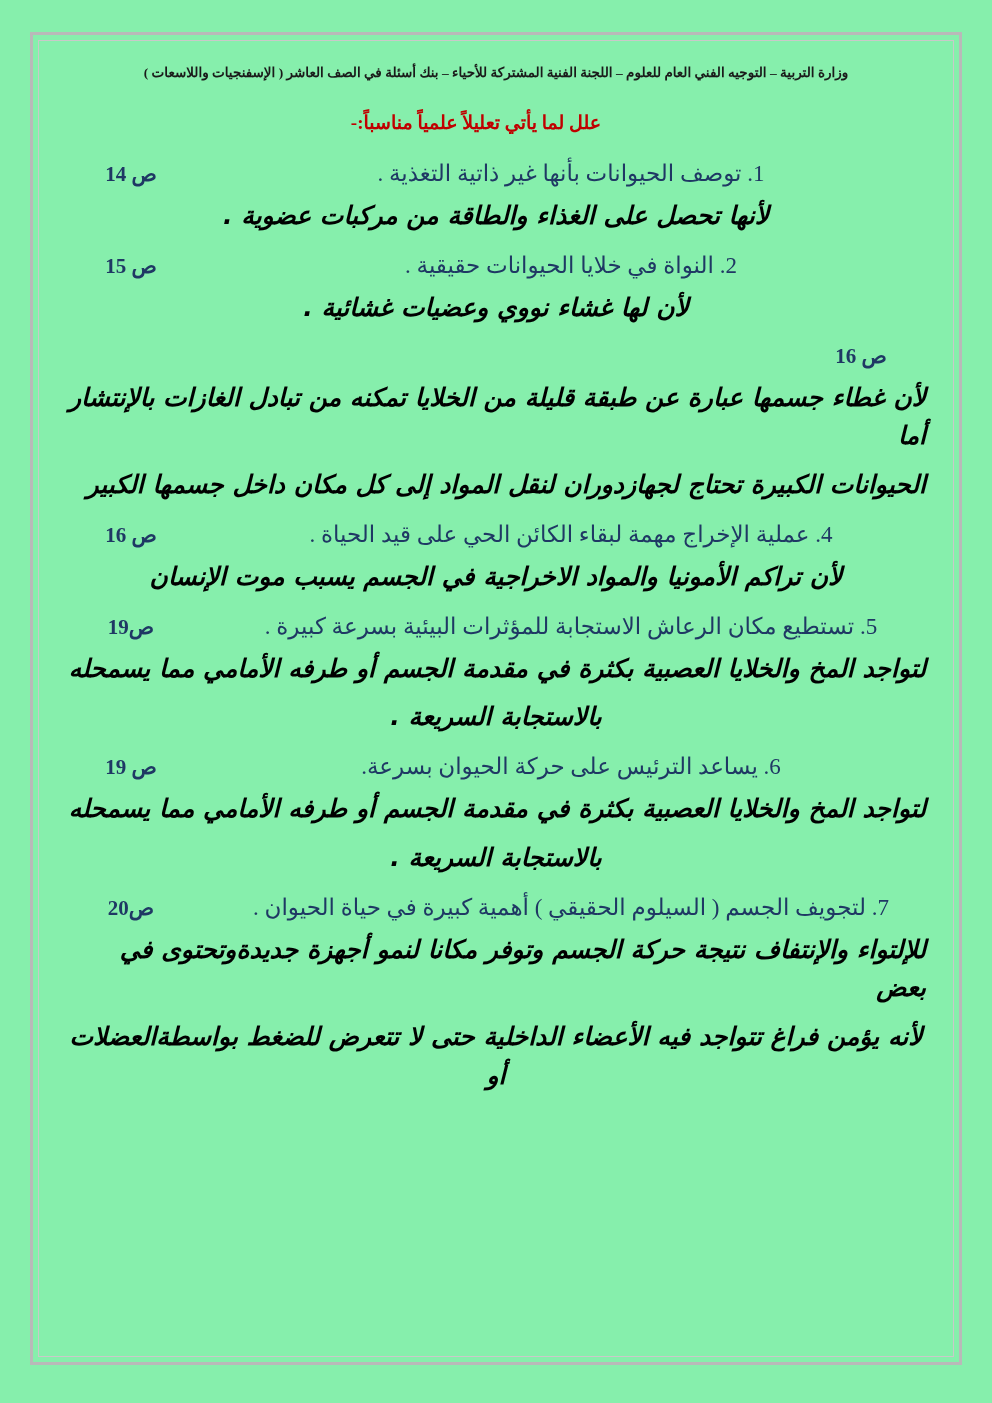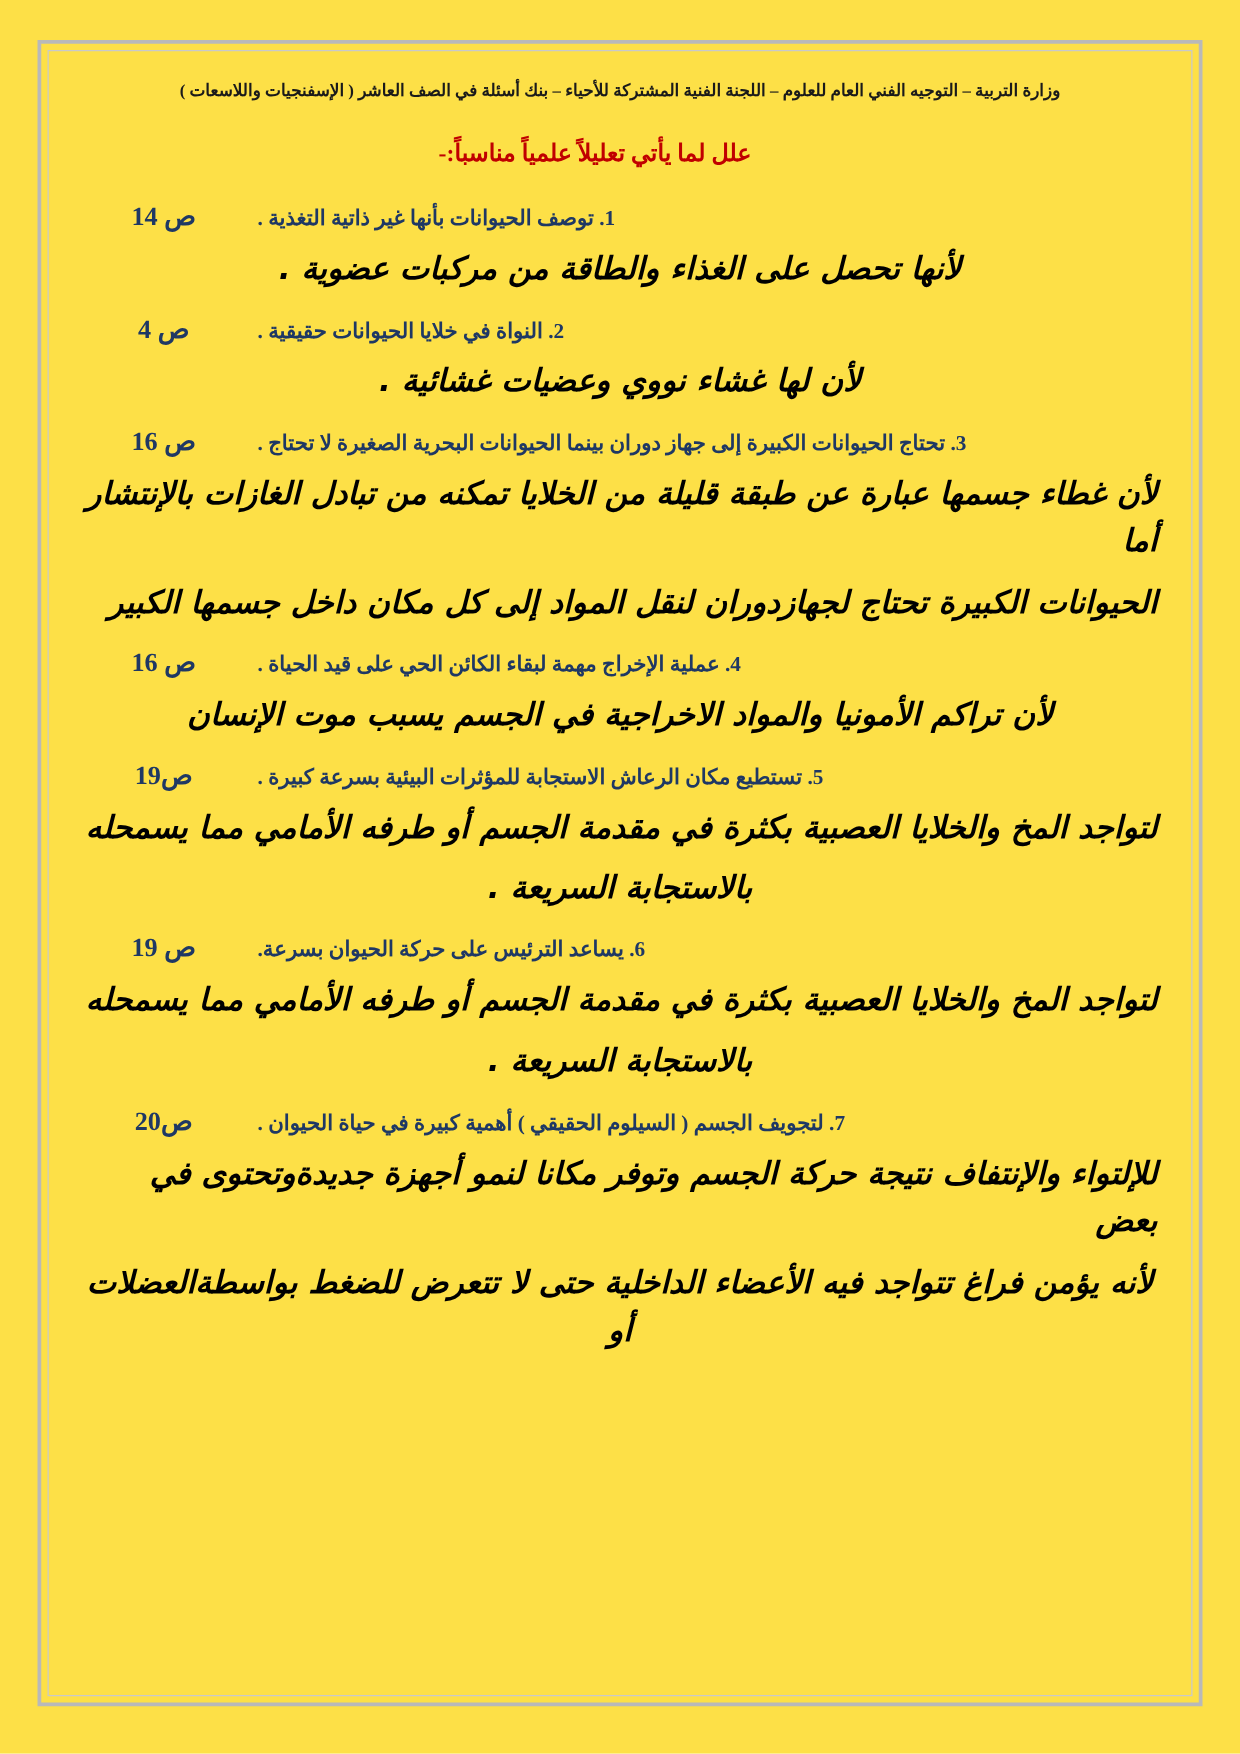--- a/index.html
+++ b/index.html
@@ -8,21 +8,21 @@
     background: #ffffff;
   }
   body {
     font-family: "Liberation Serif", "DejaVu Serif", serif;
   }
   .page {
     position: relative;
     width: 992px;
     height: 1403px;
     margin: 0 auto;
-    background: #fde047;
+    background: #86efac;
     box-sizing: border-box;
     overflow: hidden;
   }
   
   .frame-outer {
     position: absolute;
     left: 30px;
     top: 32px;
     right: 30px;
     bottom: 38px;
@@ -76,24 +76,24 @@
     color: #1f3864;
     font-weight: bold;
     font-size: 21px;
     width: 150px;
     text-align: center;
     flex: 0 0 auto;
     order: 2;
   }
   .q-text {
     color: #1f3864;
-    font-weight: bold;
-    font-size: 17px;
+    font-weight: normal;
+    font-size: 23px;
     flex: 1 1 auto;
-    text-align: left;
+    text-align: center;
     order: 1;
   }
   .answer {
     color: #000000;
     font-weight: bold;
     font-style: italic;
     font-size: 25px;
     font-family: "DejaVu Sans", "Liberation Sans", sans-serif;
     line-height: 1.55;
     margin-top: 10px;
@@ -119,26 +119,25 @@
     <div class="title">علل لما يأتي تعليلاً علمياً مناسباً:-</div>
 
     <div class="qrow">
       <div class="q-text"><span>1.</span> <span>توصف الحيوانات بأنها غير ذاتية التغذية  .</span></div>
       <div class="q-page">ص 14</div>
     </div>
     <div class="answer">لأنها تحصل على الغذاء والطاقة من مركبات عضوية .</div>
 
     <div class="qrow">
       <div class="q-text"><span>2.</span> <span>النواة في خلايا الحيوانات حقيقية .</span></div>
-      <div class="q-page">ص 4</div>
+      <div class="q-page">ص 15</div>
     </div>
     <div class="answer">لأن لها غشاء نووي وعضيات غشائية .</div>
 
     <div class="qrow">
-      <div class="q-text"><span>3.</span> <span>تحتاج الحيوانات الكبيرة إلى جهاز دوران بينما الحيوانات البحرية الصغيرة لا تحتاج  .</span></div>
       <div class="q-page">ص 16</div>
     </div>
     <div class="answer left-lean">لأن غطاء جسمها عبارة عن طبقة قليلة من الخلايا تمكنه من تبادل الغازات بالإنتشار أما</div>
     <div class="answer left-lean">الحيوانات الكبيرة تحتاج لجهازدوران لنقل المواد إلى كل مكان داخل جسمها الكبير</div>
 
     <div class="qrow">
       <div class="q-text"><span>4.</span> <span>عملية الإخراج مهمة لبقاء الكائن الحي على قيد الحياة .</span></div>
       <div class="q-page">ص 16</div>
     </div>
     <div class="answer">لأن تراكم الأمونيا والمواد الاخراجية في الجسم يسبب موت الإنسان</div>

